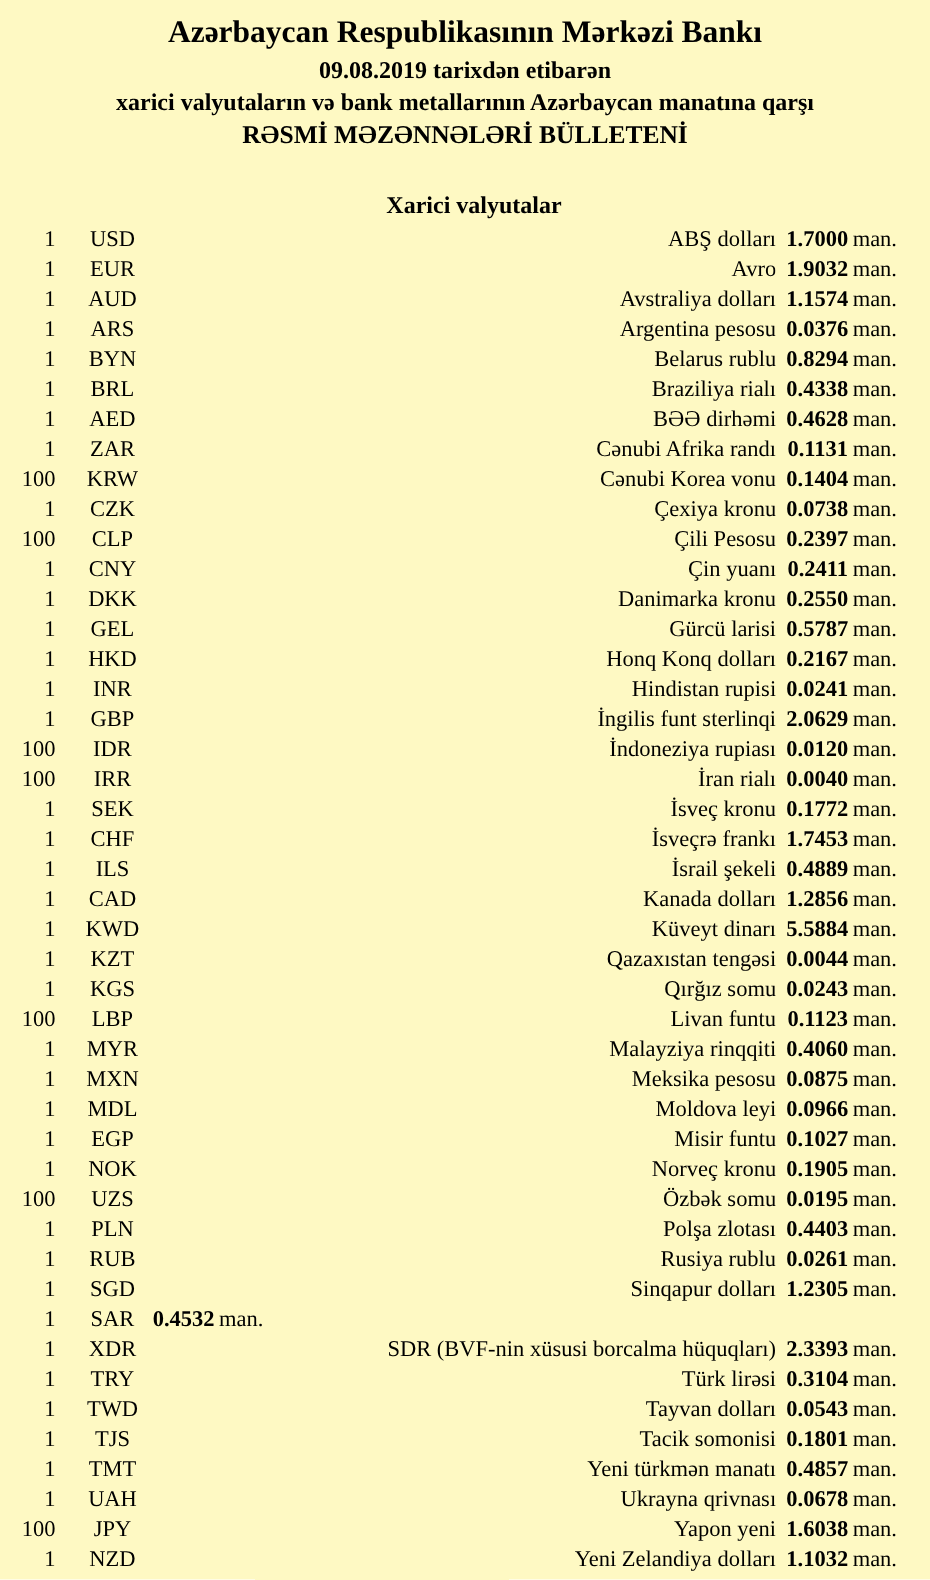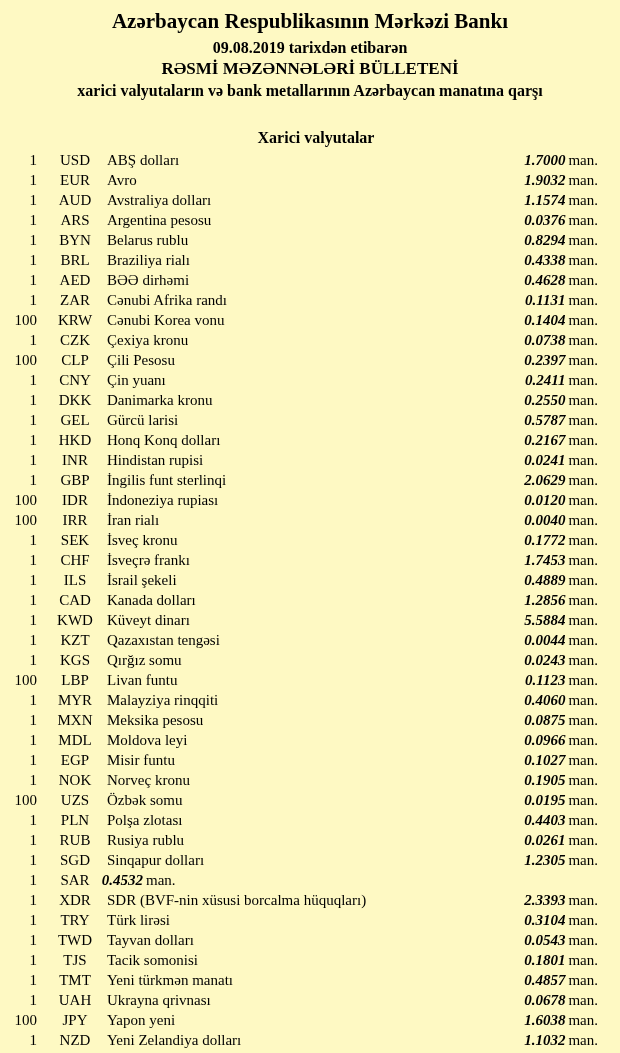--- a/index.html
+++ b/index.html
@@ -66,45 +66,45 @@
     flex: none;
   }
   .code {
     width: 40px;
     margin-left: 18px;
     text-align: center;
     flex: none;
   }
   .name {
     flex: 1;
-    margin-left: 12px;
+    margin-left: 24px;
     white-space: nowrap;
     overflow: hidden;
+    text-align: right;
   }
   .rate {
     width: 48px;
     text-align: right;
     font-weight: bold;
-    font-style: italic;
     flex: none;
   }
   .unit {
     margin-left: 3px;
     flex: none;
   }
 </style>
 </head>
 <body>
 
 <div class="page">
   <header>
     <div class="hdr bank-title">Azərbaycan Respublikasının Mərkəzi Bankı</div>
     <div class="hdr date-line">09.08.2019 tarixdən etibarən</div>
+    <div class="hdr subject-line">xarici valyutaların və bank metallarının Azərbaycan manatına qarşı</div>
     <div class="hdr bulletin-title">RƏSMİ MƏZƏNNƏLƏRİ BÜLLETENİ</div>
-    <div class="hdr subject-line">xarici valyutaların və bank metallarının Azərbaycan manatına qarşı</div>
   </header>
 
   <div class="section-title">Xarici valyutalar</div>
 
   <div class="rows" id="rows">
       <div class="row">
         <span class="qty">1</span>
         <span class="code">USD</span>
         <span class="name">ABŞ dolları</span>
         <span class="rate">1.7000</span>

